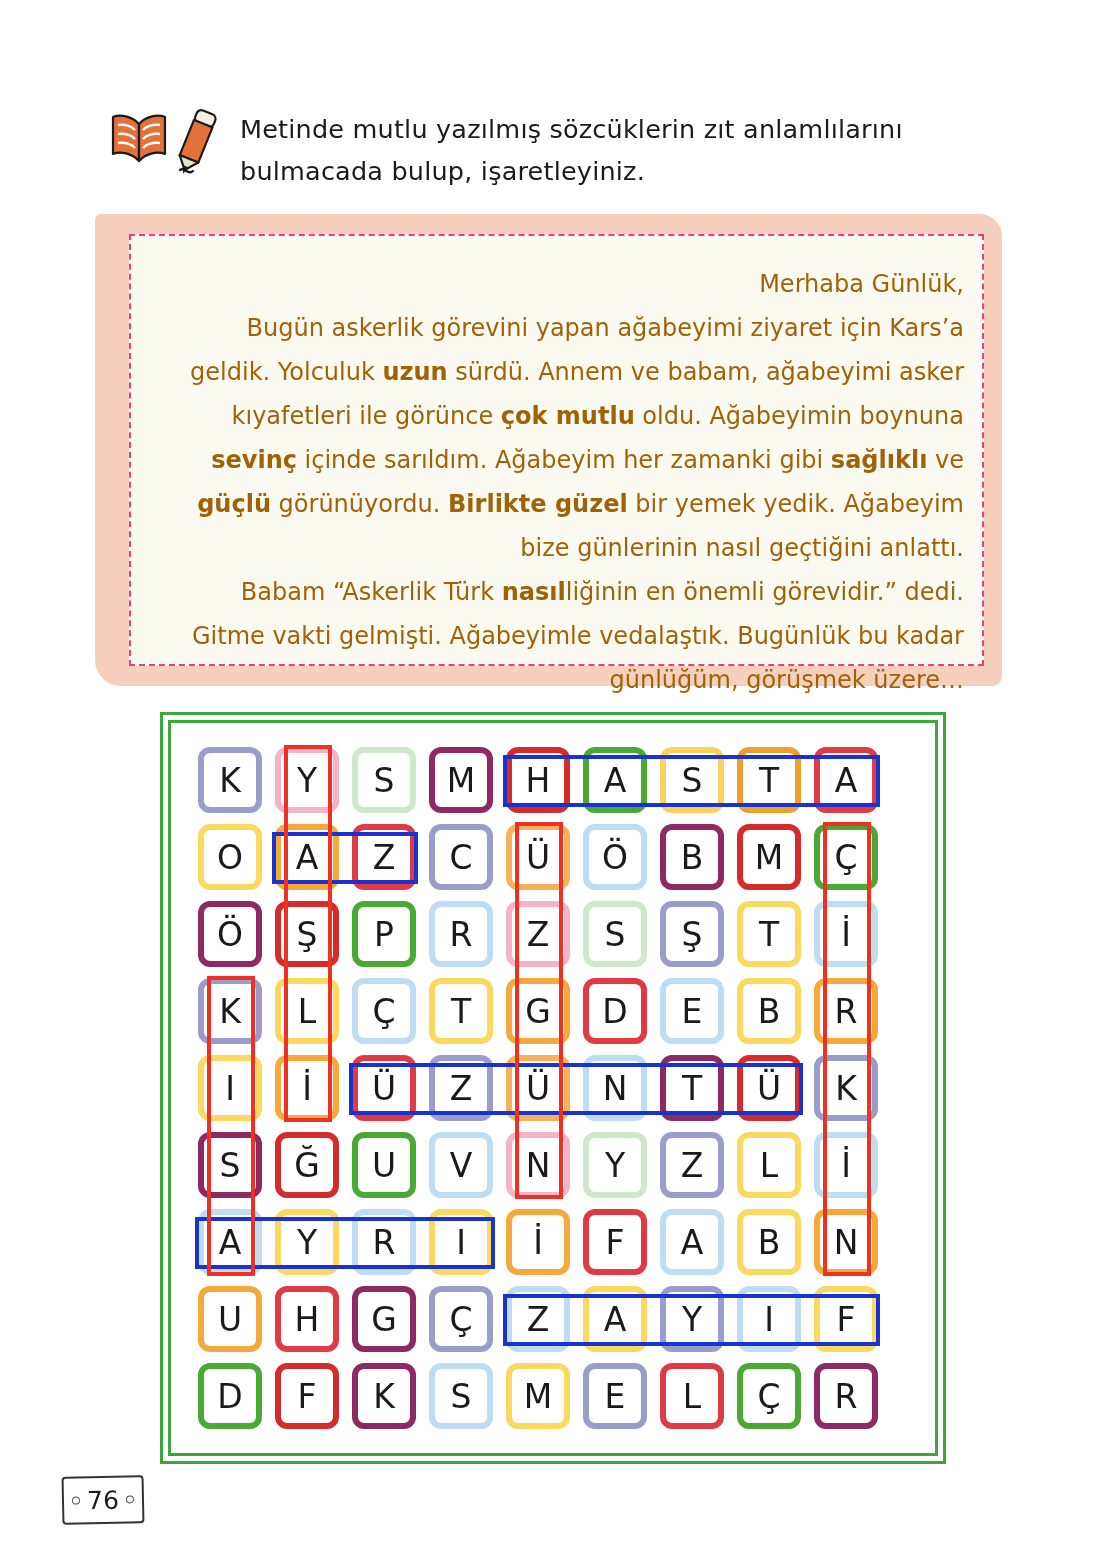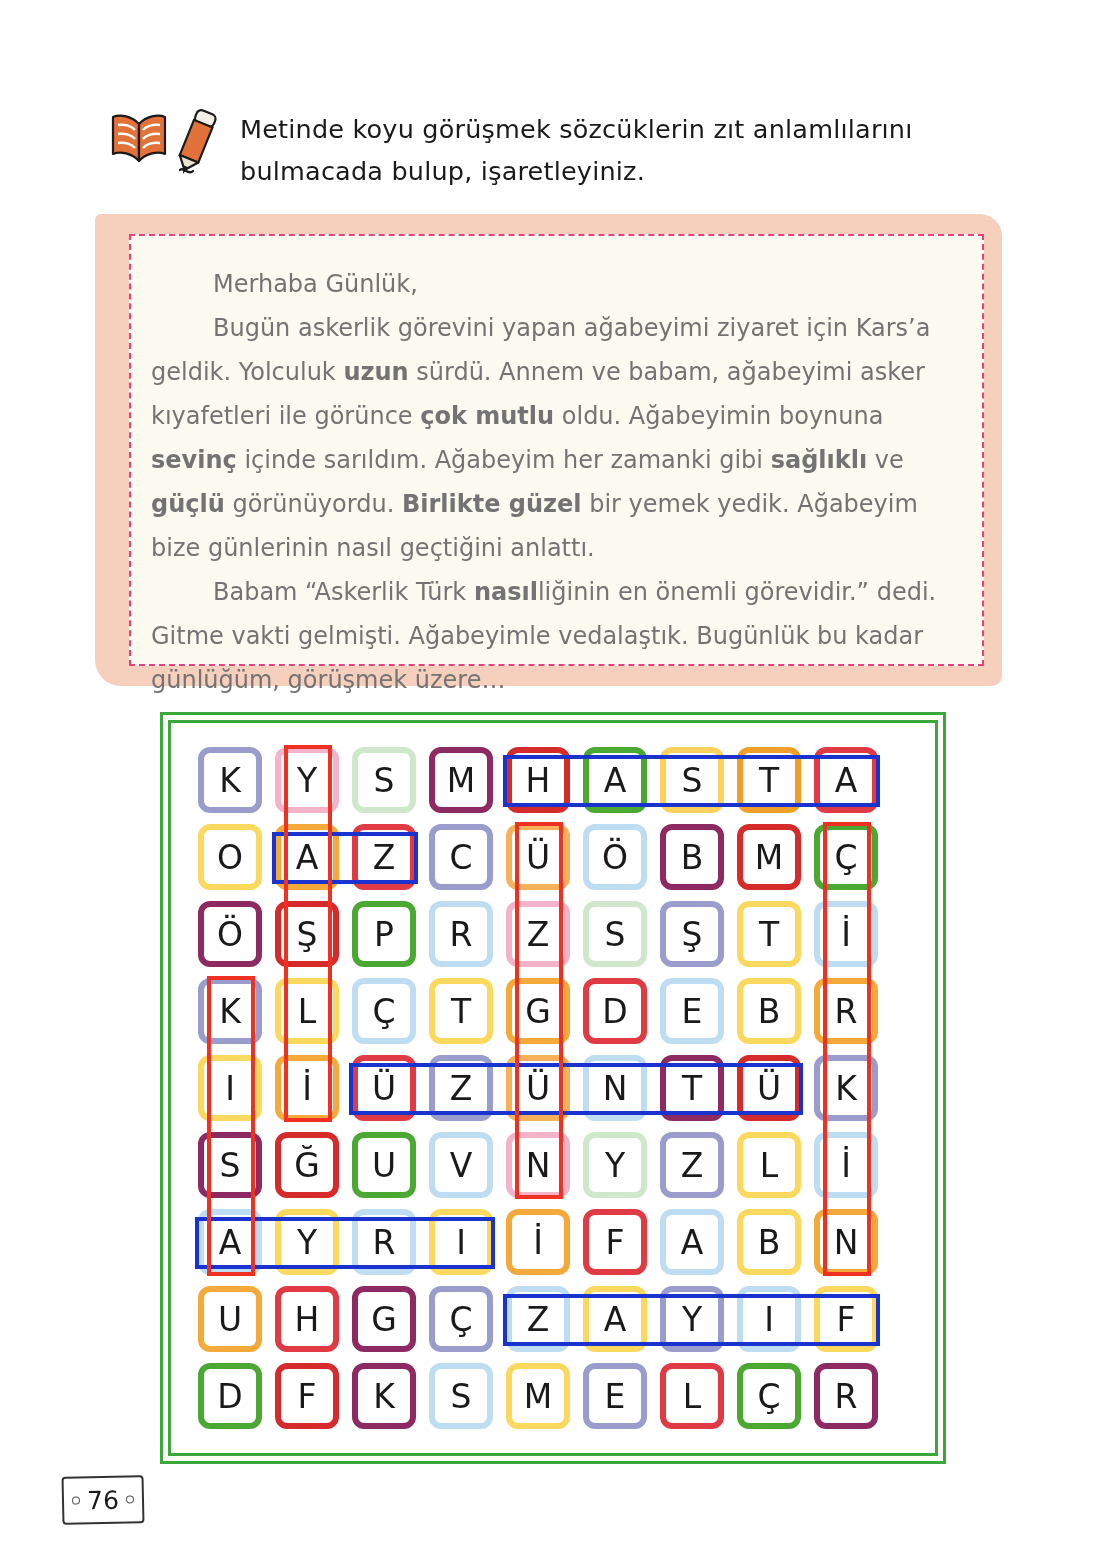--- a/index.html
+++ b/index.html
@@ -30,21 +30,21 @@
     box-shadow:0 0 0 0 transparent;
   }
   #diary-inner{
     position:absolute;left:34px;top:20px;right:18px;bottom:20px;
     background:#fbfaf0;
     border:2.5px dashed #e8407f;
   }
   #diary-text{
     position:absolute;left:20px;top:26px;right:18px;
     font-family:"DejaVu Sans", sans-serif;
-    font-size:24px;line-height:44px;color:#737373;
+    font-size:24px;line-height:44px;color:#a16207;text-align:right;
   }
   #diary-text p{margin:0;}
   #diary-text p.indent{text-indent:62px;}
   #diary-text b{font-weight:700;}
 
   
   #puzzle{
     position:absolute;left:160px;top:712px;width:786px;height:752px;
     border:3px solid #3aa93a;background:#fff;padding:5px;box-sizing:border-box;
   }
@@ -110,21 +110,21 @@
     <svg viewBox="0 0 46 76" width="46" height="76">
       <g transform="rotate(22 23 38)">
         <rect x="13" y="4" width="20" height="13" rx="5" fill="#f2efe6" stroke="#1a1a1a" stroke-width="2.2"></rect>
         <rect x="13" y="16" width="20" height="38" fill="#e2713a" stroke="#1a1a1a" stroke-width="2.2"></rect>
         <path d="M13 54 L23 66 L33 54 Z" fill="#e8e2cf" stroke="#1a1a1a" stroke-width="2.2" stroke-linejoin="round"></path>
         <path d="M20 62 L23 70 L26 62 Z" fill="#1a1a1a"></path>
       </g>
       <path d="M8 64 C12 60 16 70 21 65" fill="none" stroke="#1a1a1a" stroke-width="2.4" stroke-linecap="round"></path>
     </svg>
   </span>
-  <div id="instruction-text">Metinde koyu görüşmek sözcüklerin zıt anlamlılarını
+  <div id="instruction-text">Metinde mutlu yazılmış sözcüklerin zıt anlamlılarını
 bulmacada bulup, işaretleyiniz.</div>
 </div>
 
 <div id="diary-panel">
   <div id="diary-inner">
     <div id="diary-text">
       <p class="indent"><span>Merhaba Günlük,</span></p>
       <p class="indent" id="p1">Bugün askerlik görevini yapan ağabeyimi ziyaret için Kars’a geldik. Yolculuk <b>uzun</b> sürdü. Annem ve babam, ağabeyimi asker kıyafetleri ile görünce <b>çok mutlu</b> oldu. Ağabeyimin boynuna <b>sevinç</b> içinde sarıldım. Ağabeyim her zamanki gibi <b>sağlıklı</b> ve <b>güçlü</b> görünüyordu. <b>Birlikte güzel</b> bir yemek yedik. Ağabeyim bize günlerinin nasıl geçtiğini anlattı.</p>
       <p class="indent" id="p2">Babam “Askerlik Türk <b>nasıl</b>liğinin en önemli görevidir.” dedi. Gitme vakti gelmişti.  Ağabeyimle vedalaştık. Bugünlük bu kadar günlüğüm, görüşmek üzere…</p>
     </div>

